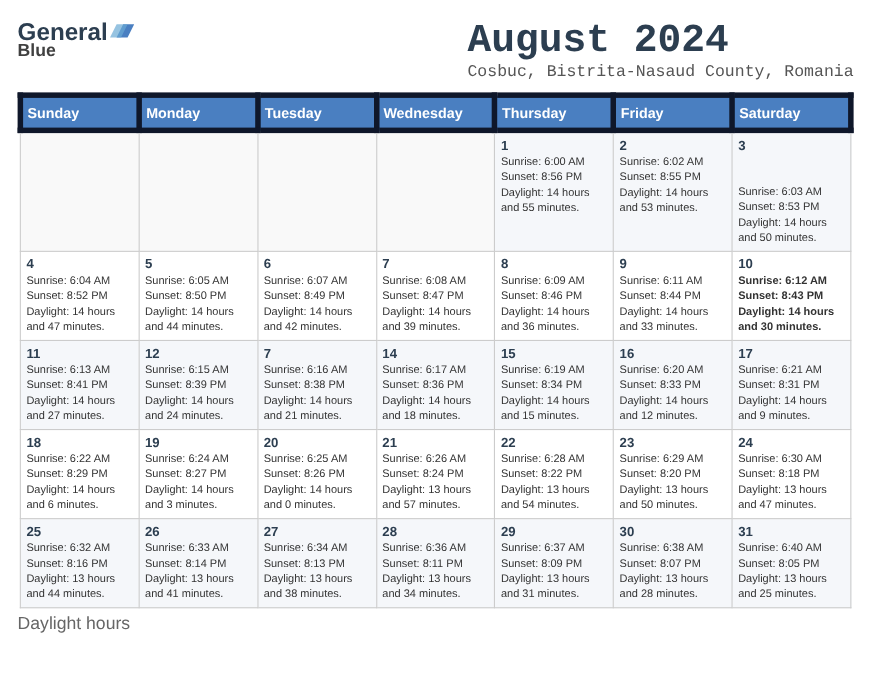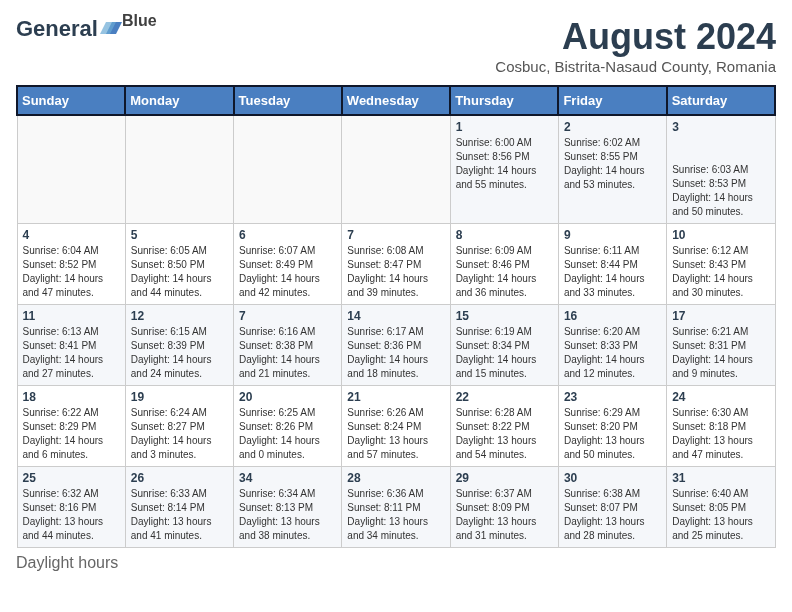--- a/index.html
+++ b/index.html
@@ -11,29 +11,29 @@
       padding: 16px;
     }
     .header-area {
       display: flex;
       align-items: flex-start;
       justify-content: space-between;
       margin-bottom: 10px;
     }
     .logo {
       display: flex;
-      flex-direction: row;
+      flex-direction: column;
       align-items: flex-start;
     }
     .logo-row {
       display: flex;
       align-items: center;
     }
     .title-area {
-      text-align: right;
+      font-family: Liberation Mono, monospace;
     }
     .month-year {
       font-size: 36px;
       font-weight: bold;
       color: #2c3e50;
     }
     .location {
       font-size: 15px;
       color: #555;
     }
@@ -42,21 +42,21 @@
       border-collapse: collapse;
       font-size: 11px;
     }
     .calendar thead tr th {
       background-color: #4a7fc1;
       color: #fff;
       padding: 6px 4px;
       text-align: left;
       font-size: 13px;
       font-weight: bold;
-      border: 2px solid #0f172a;
+      border: 5px solid #0f172a;
     }
     .calendar tbody tr td {
       border: 1px solid #ccc;
       padding: 4px 5px;
       vertical-align: top;
       width: calc(100% / 7);
       min-height: 80px;
       background: #fff;
     }
     .calendar tbody tr:nth-child(odd) td {
@@ -184,21 +184,21 @@
         </td>
         <td>
           <div class="day-number">9</div>
           <div class="day-info" style="white-space: pre-line;">Sunrise: 6:11 AM
 Sunset: 8:44 PM
 Daylight: 14 hours
 and 33 minutes.</div>
         </td>
         <td>
           <div class="day-number">10</div>
-          <div class="day-info" style="white-space: pre-line;">Sunrise: 6:12 AM
+          <div class="day-info" style="white-space: pre-line; font-weight: bold;">Sunrise: 6:12 AM
 Sunset: 8:43 PM
 Daylight: 14 hours
 and 30 minutes.</div>
         </td>
       </tr>
       <tr>
         <td>
           <div class="day-number">11</div>
           <div class="day-info" style="white-space: pre-line;">Sunrise: 6:13 AM
 Sunset: 8:41 PM
@@ -308,21 +308,21 @@
 and 44 minutes.</div>
         </td>
         <td>
           <div class="day-number">26</div>
           <div class="day-info" style="white-space: pre-line;">Sunrise: 6:33 AM
 Sunset: 8:14 PM
 Daylight: 13 hours
 and 41 minutes.</div>
         </td>
         <td>
-          <div class="day-number">34</div>
+          <div class="day-number">27</div>
           <div class="day-info" style="white-space: pre-line;">Sunrise: 6:34 AM
 Sunset: 8:13 PM
 Daylight: 13 hours
 and 38 minutes.</div>
         </td>
         <td>
           <div class="day-number">28</div>
           <div class="day-info" style="white-space: pre-line;">Sunrise: 6:36 AM
 Sunset: 8:11 PM
 Daylight: 13 hours

